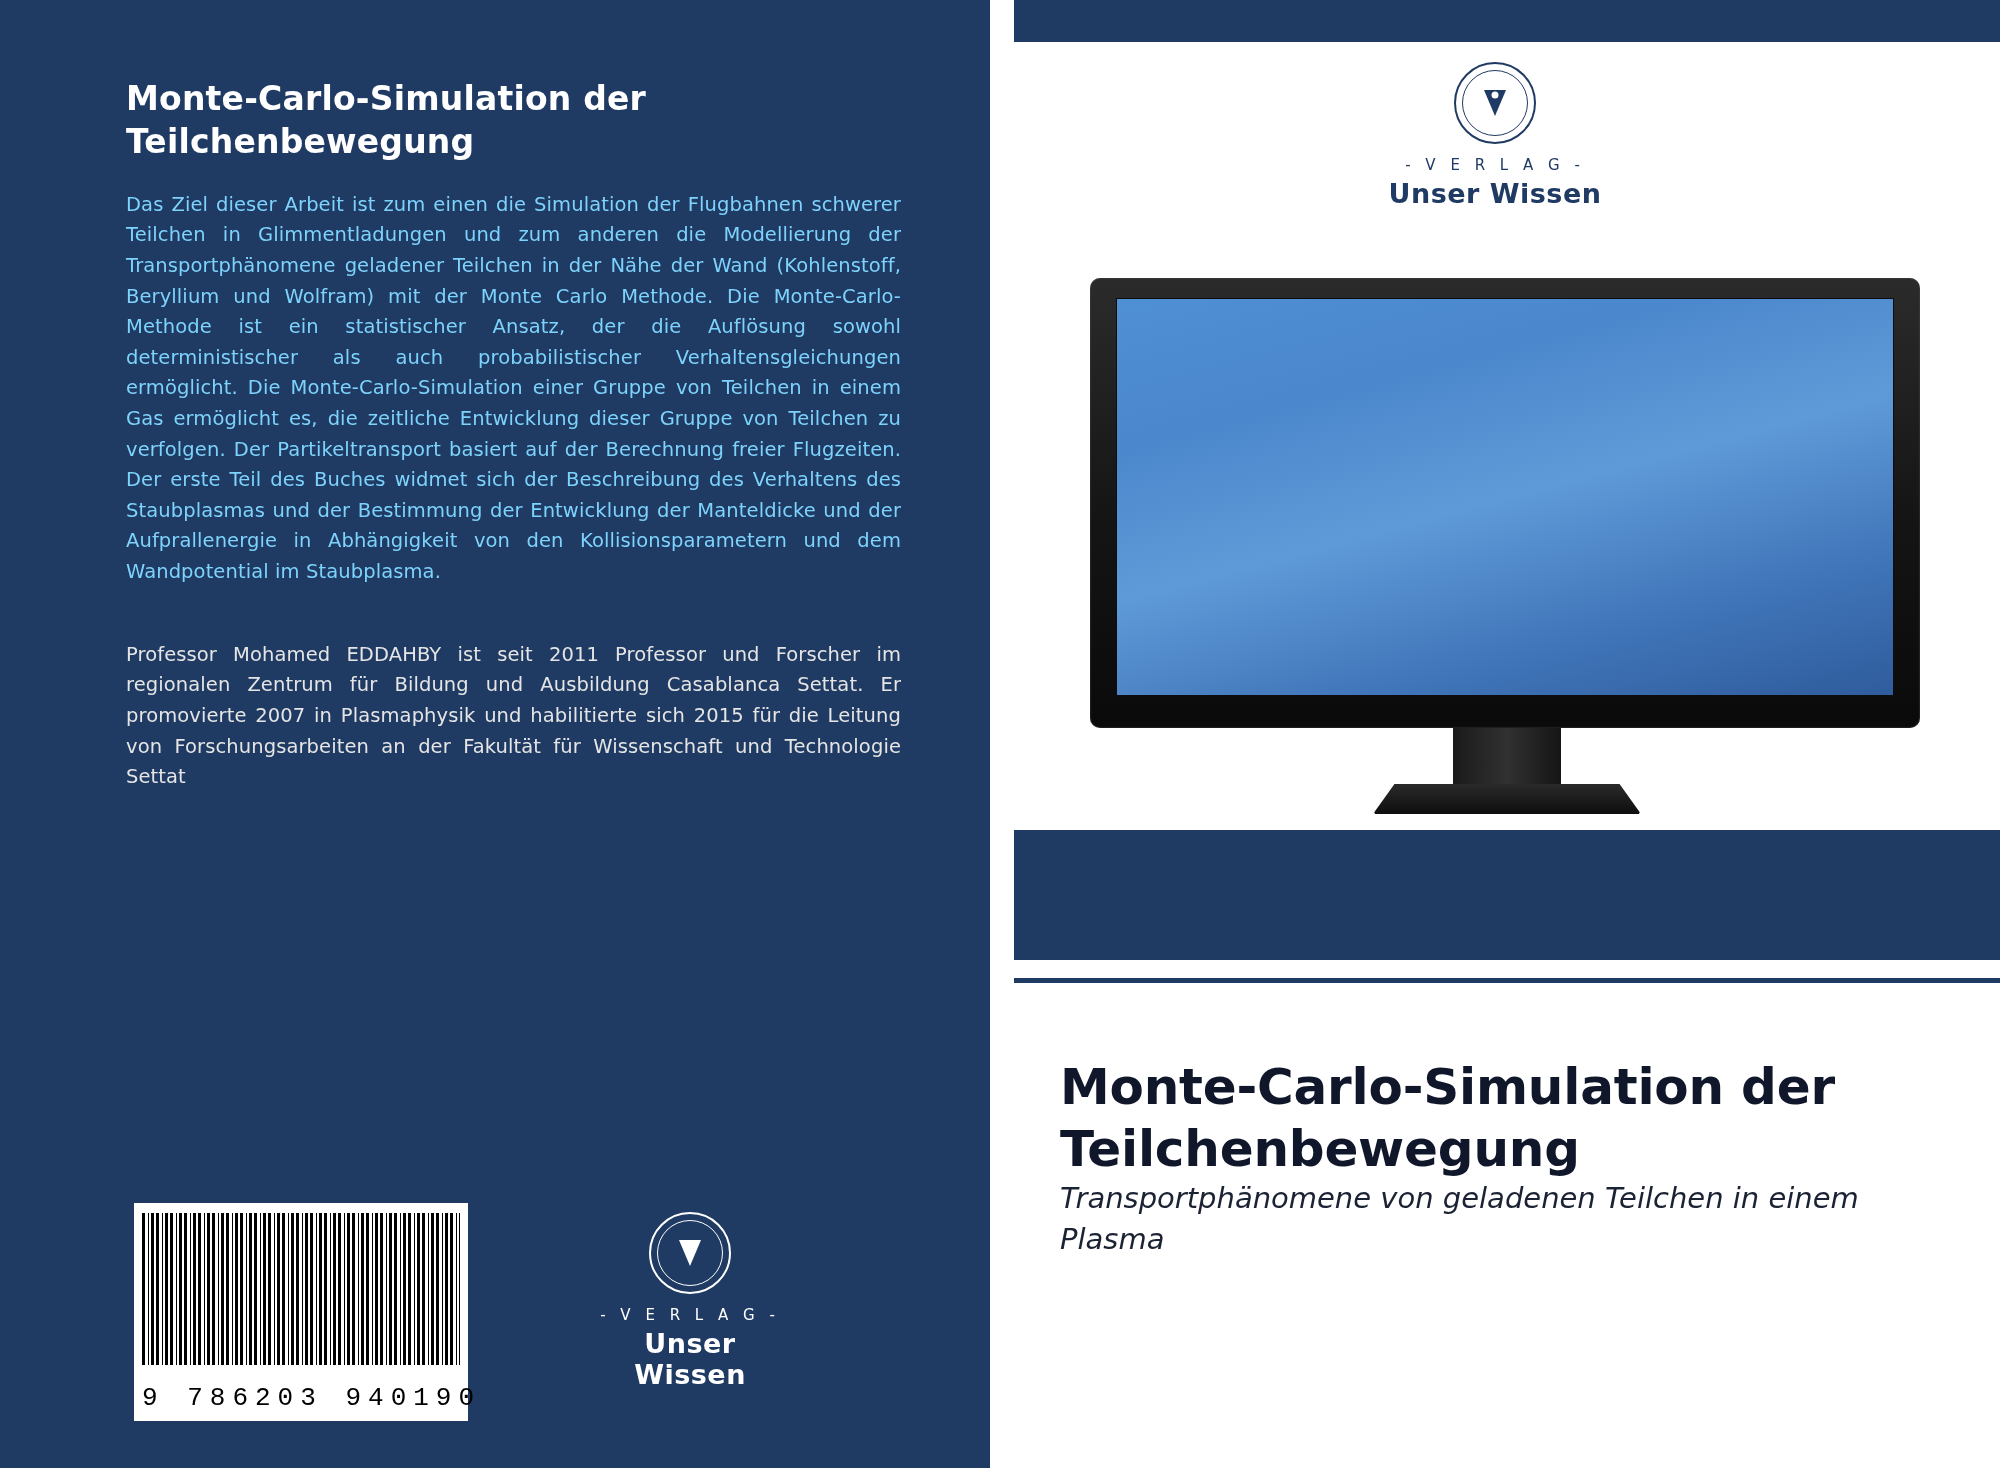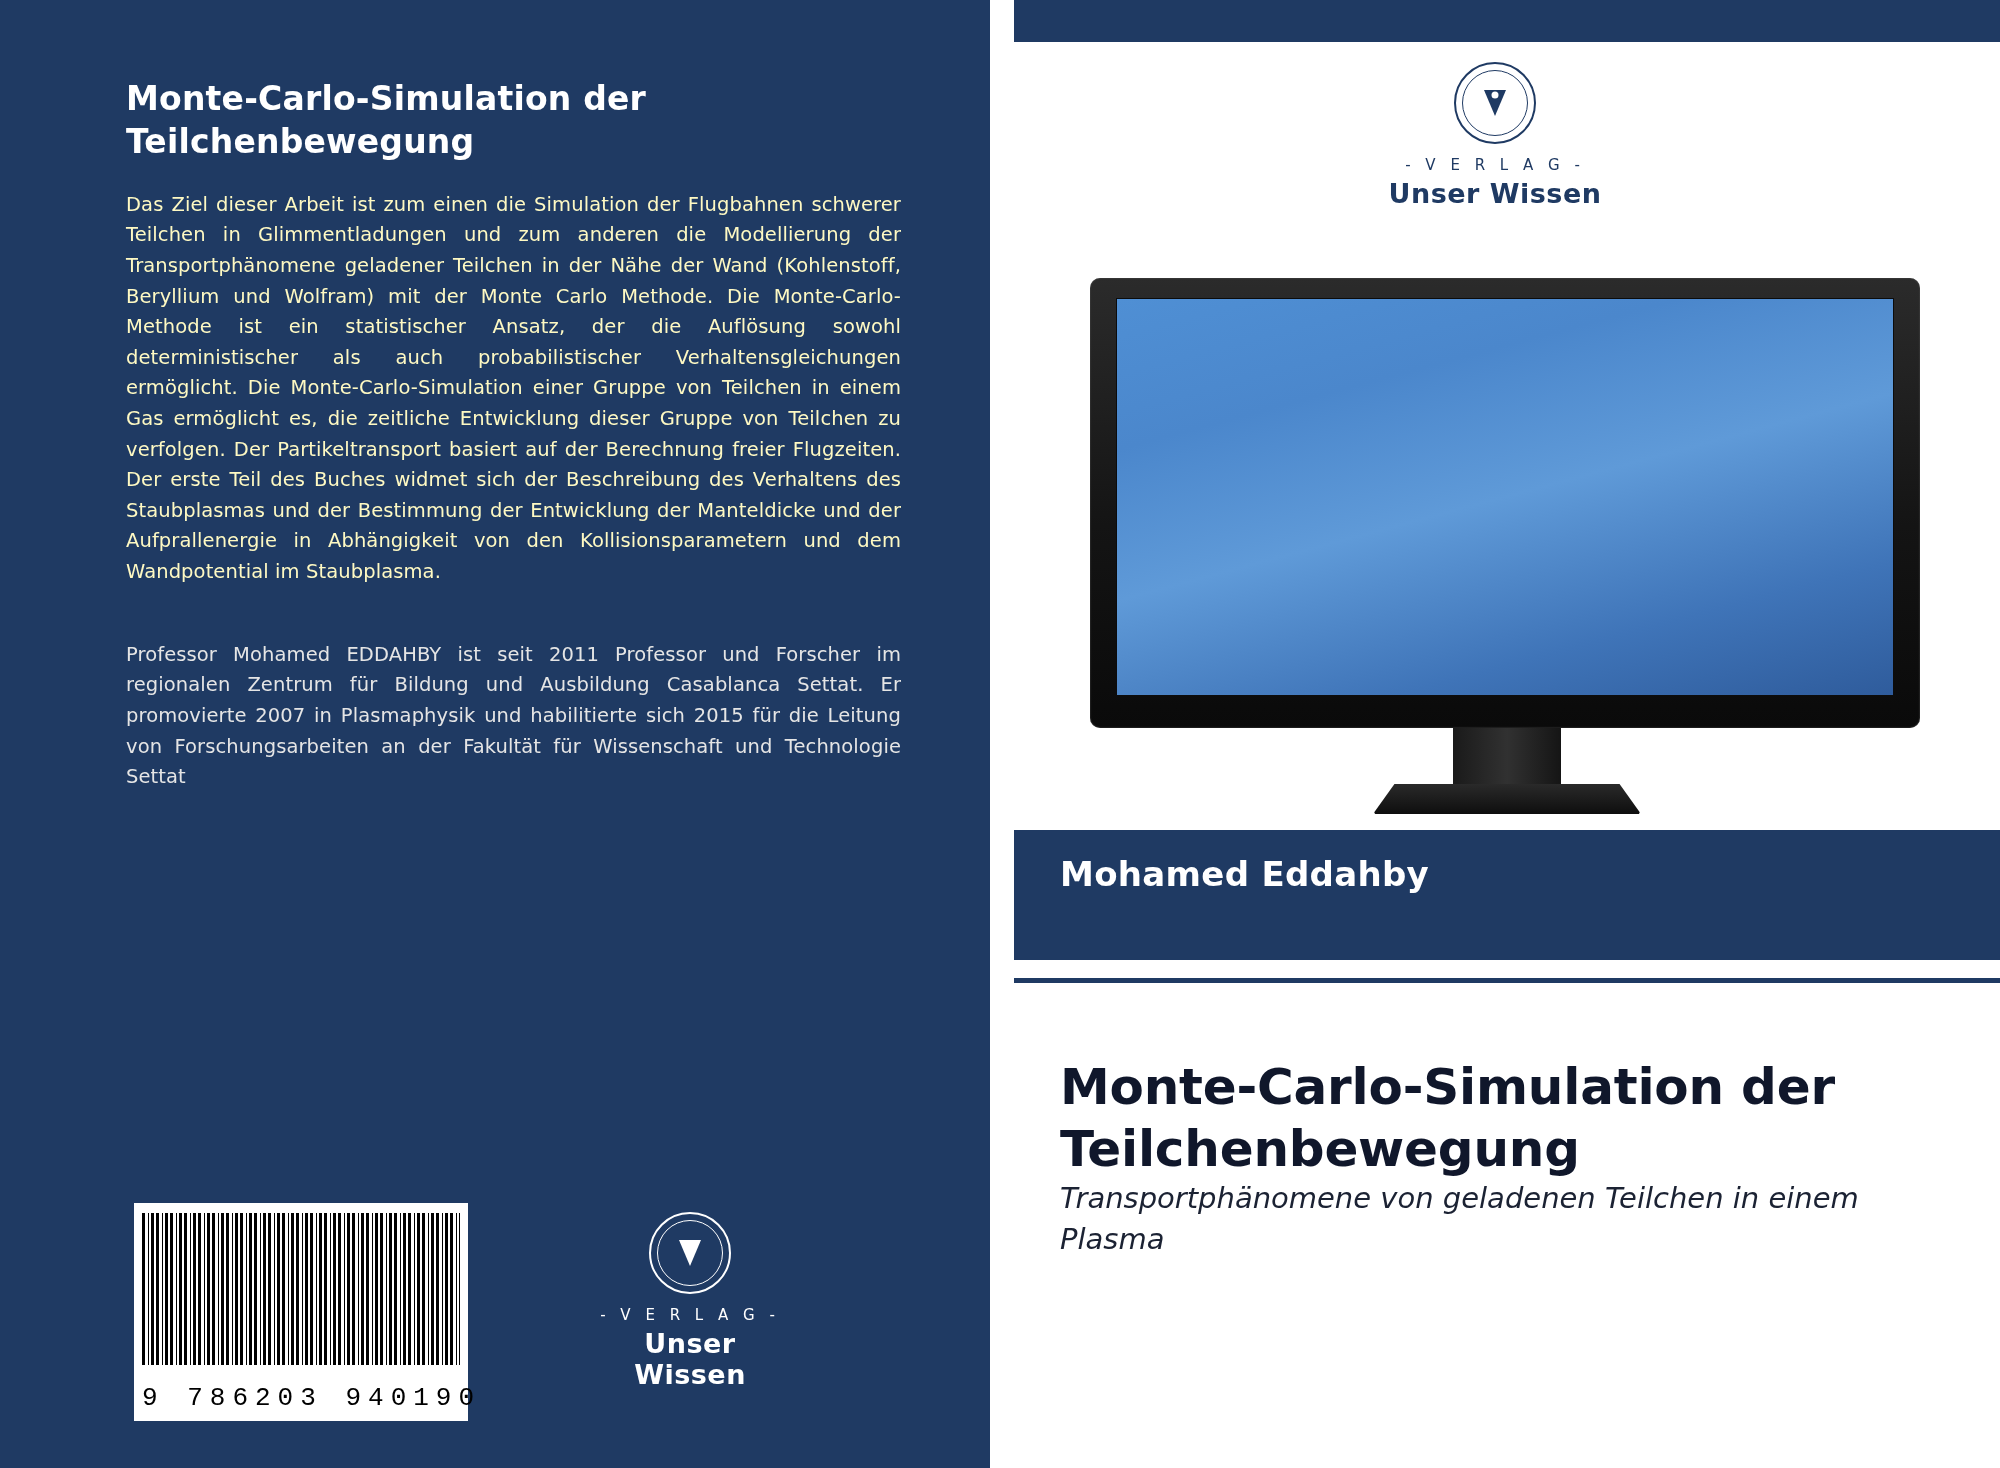--- a/index.html
+++ b/index.html
@@ -35,21 +35,21 @@
   }
   .back-title {
     color: #ffffff;
     font-size: 33px;
     font-weight: bold;
     line-height: 1.30;
     margin: 0 0 26px 0;
     letter-spacing: .2px;
   }
   .back-para {
-    color: #fef9c3;
+    color: #7dd3fc;
     font-size: 19.5px;
     line-height: 1.57;
     text-align: justify;
     margin: 0 0 52px 0;
     letter-spacing: .1px;
   }
   .back-bio {
     color: #e5e5e5;
     font-size: 19.5px;
     line-height: 1.57;
@@ -310,21 +310,20 @@
 
     <div class="monitor-wrap">
       <div class="monitor-bezel">
         <div class="monitor-screen"></div>
       </div>
       <div class="monitor-neck"></div>
       <div class="monitor-base"></div>
     </div>
 
     <div class="authors-band">
-      <div class="author-line">Mohamed Eddahby</div>
     </div>
 
     <div class="rule"></div>
 
     <h1 class="front-title">Monte-Carlo-Simulation der Teilchenbewegung</h1>
     <div class="front-subtitle">Transportphänomene von geladenen Teilchen in einem Plasma</div>
   </section>
 
 </div>
 

